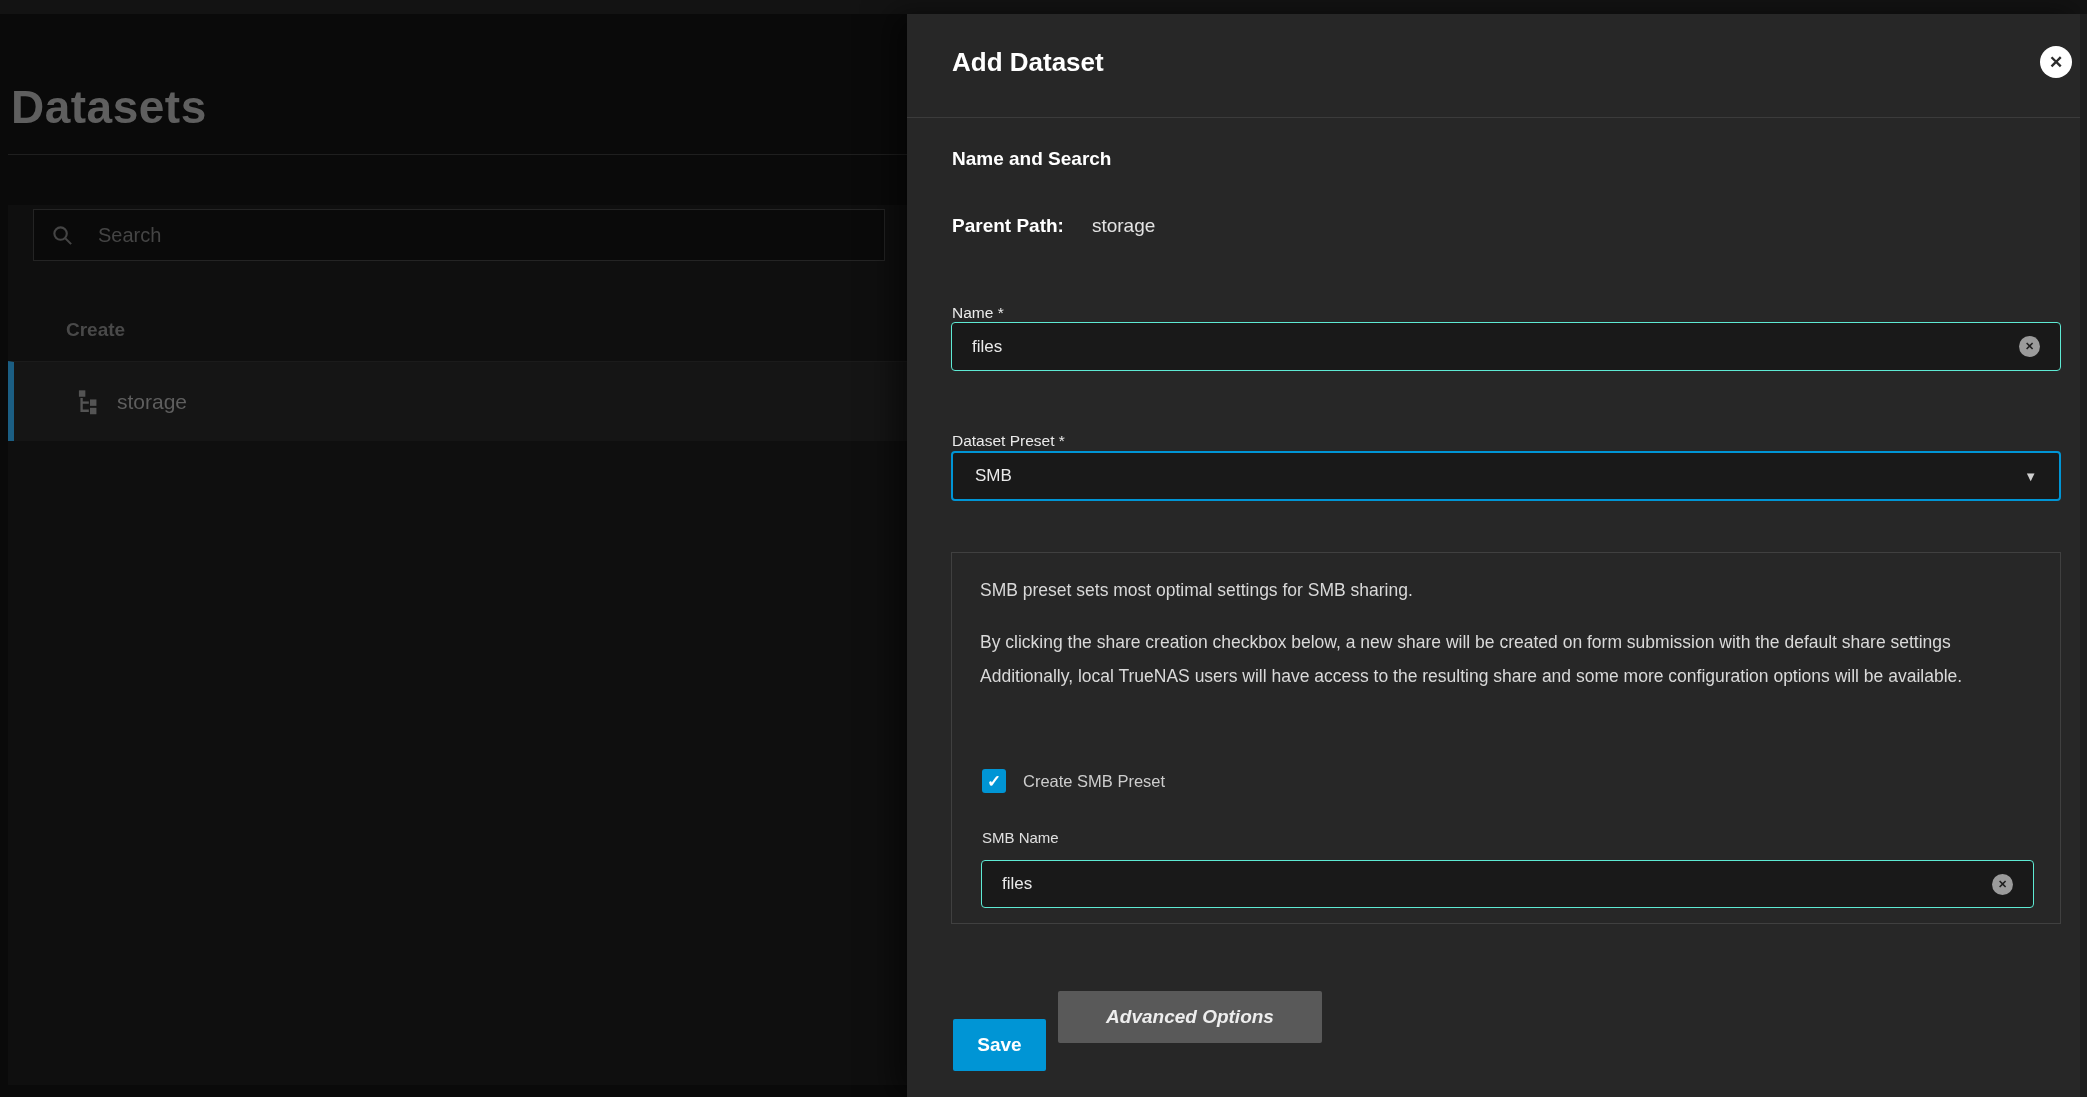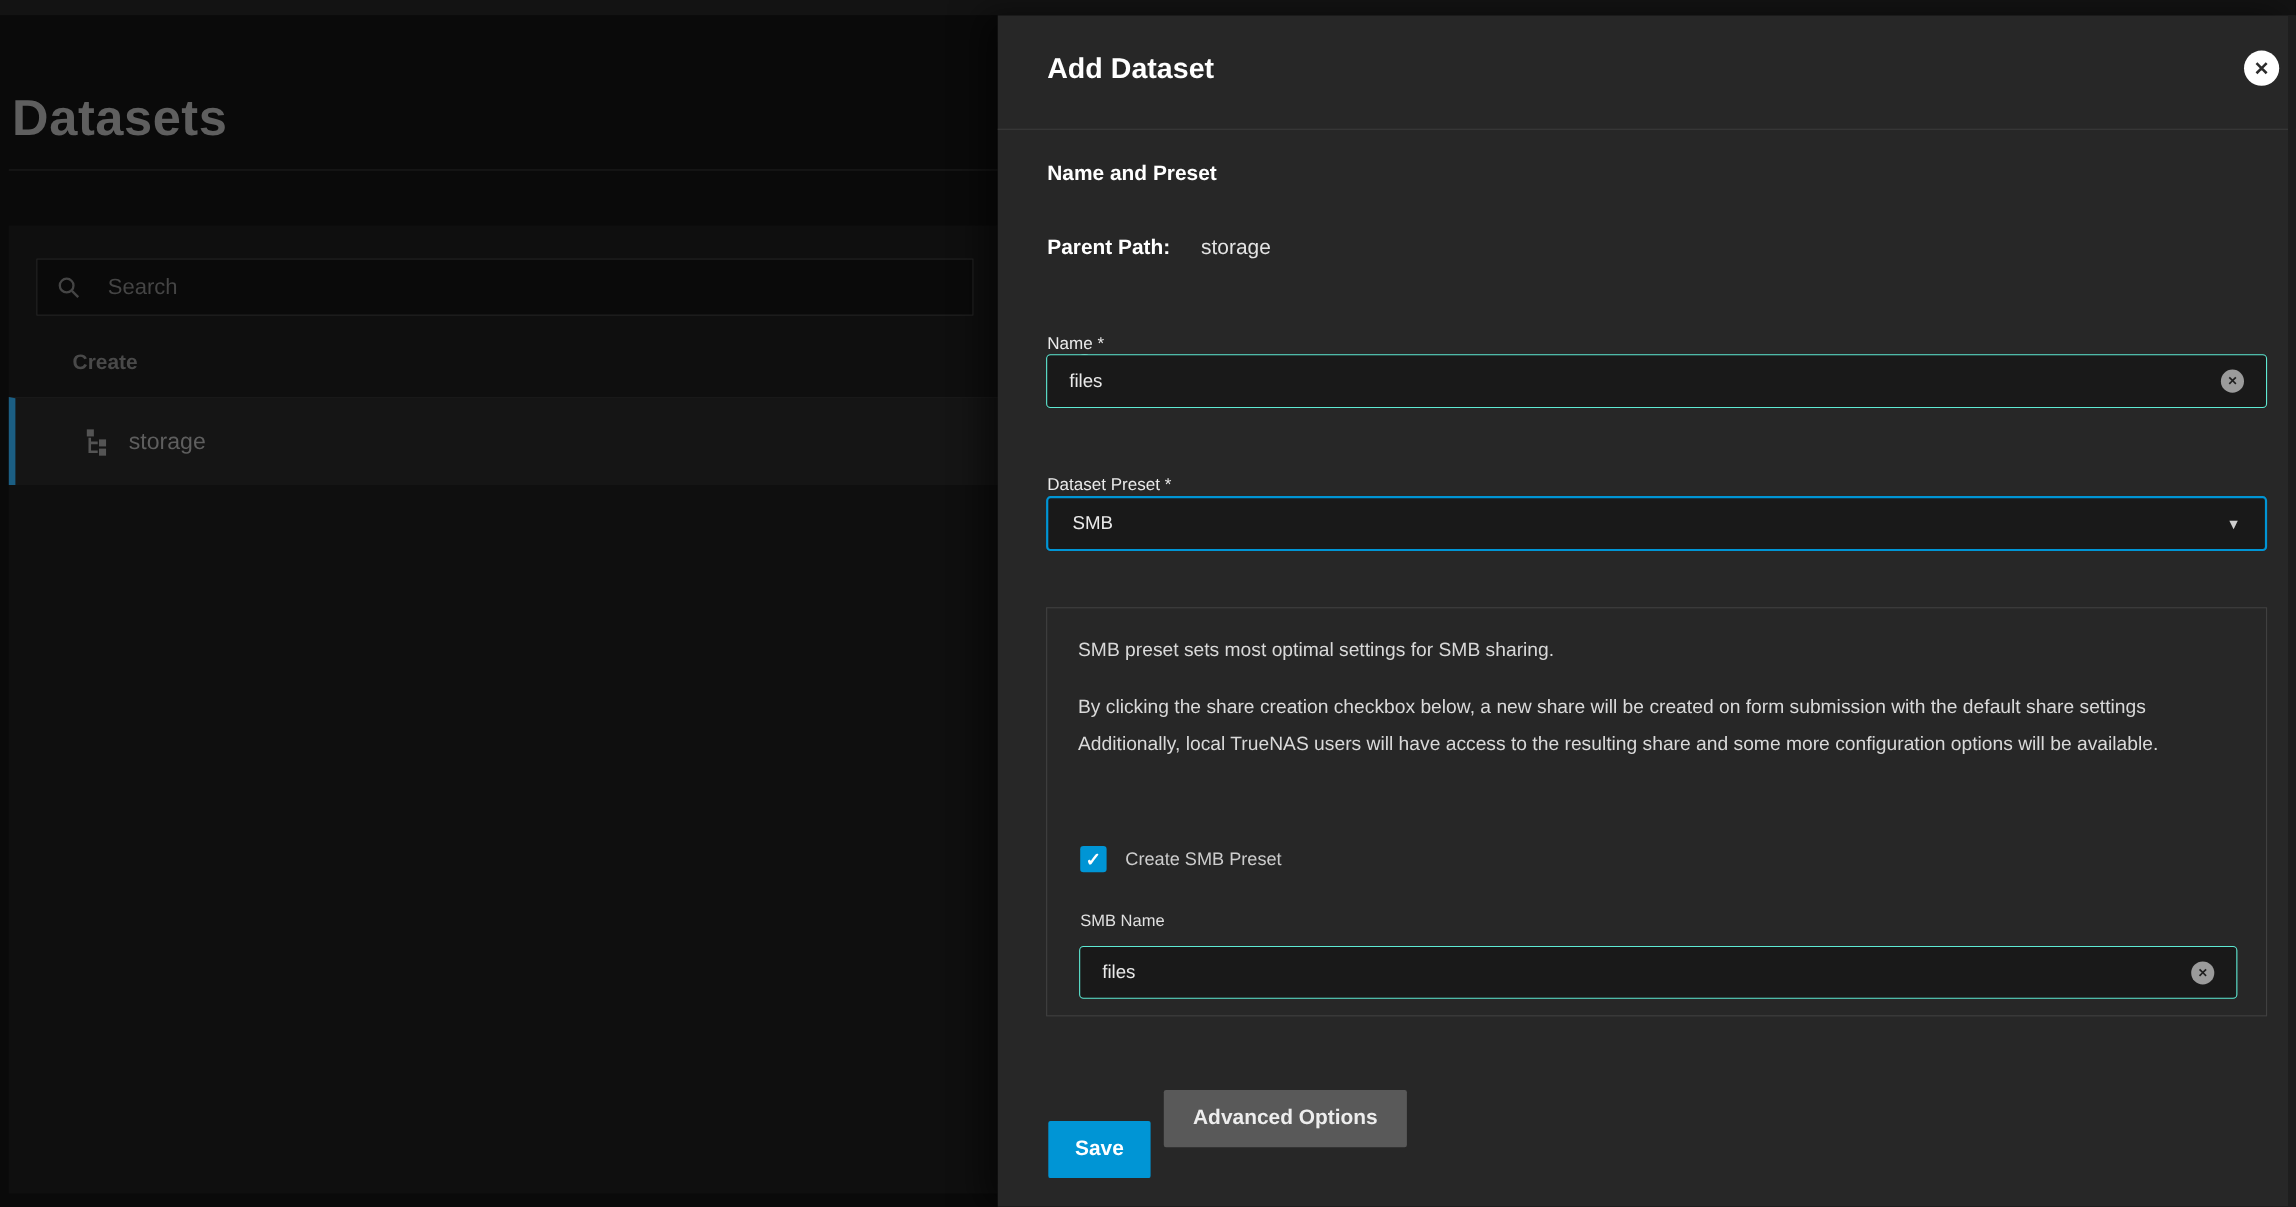--- a/index.html
+++ b/index.html
@@ -9,21 +9,21 @@
   
   .top-strip { position:absolute; left:0; top:0; width:2087px; height:14px; background:#131313; }
 
   
   .page { position:absolute; left:0; top:14px; width:907px; height:1083px; background:#0a0a0a; }
   .page-title { position:absolute; left:11px; top:66px; font-size:46px; font-weight:bold;
                 color:#5f5f5f; letter-spacing:.5px; }
   .page-divider { position:absolute; left:8px; top:140px; width:899px; height:1px; background:#1f1f1f; }
   .card { position:absolute; left:8px; top:191px; width:899px; height:880px; background:#0f0f0f; }
 
-  .search-box { position:absolute; left:25px; top:30px; width:852px; height:52px;
+  .search-box { position:absolute; left:25px; top:4px; width:852px; height:52px;
                 background:#0a0a0a; border:1px solid #242424; display:flex; align-items:center;
                 padding-left:17px; }
   .search-box svg { flex:0 0 auto; }
   .search-input { margin-left:24px; flex:1; background:transparent; border:none; outline:none;
                   font-size:20px; color:#bdbdbd; font-family:"Liberation Sans",sans-serif; }
   .search-input::placeholder { color:#454545; }
 
   .col-header { position:absolute; left:58px; top:114px; font-size:19px; font-weight:bold;
                 color:#494949; }
   .tree-row { position:absolute; left:0; top:156px; width:899px; height:80px; background:#151515;
@@ -79,21 +79,21 @@
               cursor:pointer; }
   .checkbox-label { margin-left:17px; font-size:16.5px; color:#cdcdcd; }
   .smb-name-label { position:absolute; left:30px; top:276px; font-size:15px; color:#e0e0e0; }
   .smb-input-wrap { left:29px; top:307px; width:1053px; height:48px; }
 
   .buttons-row { position:absolute; left:46px; top:977px; display:flex; }
   .btn { height:52px; display:flex; align-items:center; justify-content:center; font-size:19px;
          font-weight:bold; border:none; cursor:pointer; border-radius:2px;
          font-family:"Liberation Sans",sans-serif; }
   .btn-save { width:93px; background:#0095d5; color:#ffffff;margin-top:28px; }
-  .btn-advanced { width:221px; background:#595959; color:#ededed; margin-left:12px; }
+  .btn-advanced { width:264px; background:#595959; color:#ededed; margin-left:12px;font-style:italic; }
 
   .scroll-track { position:absolute; left:2080px; top:14px; width:7px; height:1083px; background:#1e1e1e; }
 </style>
 </head>
 <body>
 
 <div class="top-strip"></div>
 
 <div class="page">
   <h1 class="page-title">Datasets</h1>
@@ -124,21 +124,21 @@
 
   </div>
 </div>
 
 <div class="drawer">
 
   <h2 class="drawer-title">Add Dataset</h2>
   <div class="close-btn">✕</div>
   <div class="drawer-divider"></div>
 
-  <h3 class="section-heading">Name and Preset</h3>
+  <h3 class="section-heading">Name and Search</h3>
 
   <div class="parent-row">
     <span class="parent-label">Parent Path:</span>
     <span class="parent-value">storage</span>
   </div>
 
   <div class="field-label-row" style="left:45px; top:290px;flex-direction:column;">
     <span class="field-label">Name *</span>
     <span class="help-icon">?</span>
   </div>

